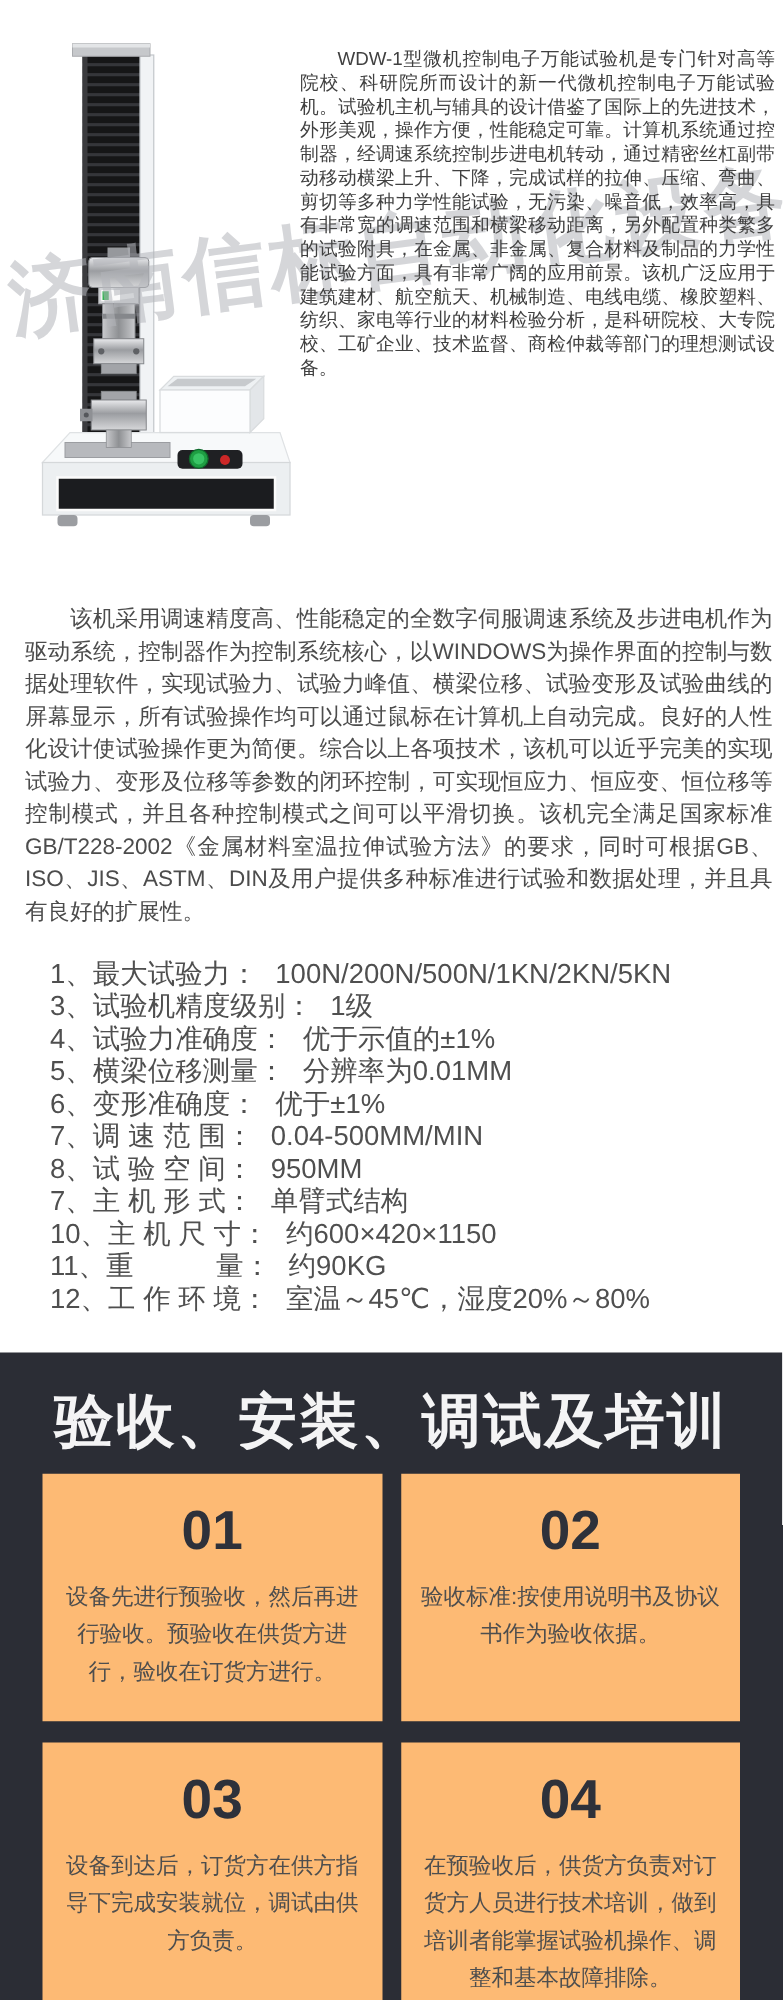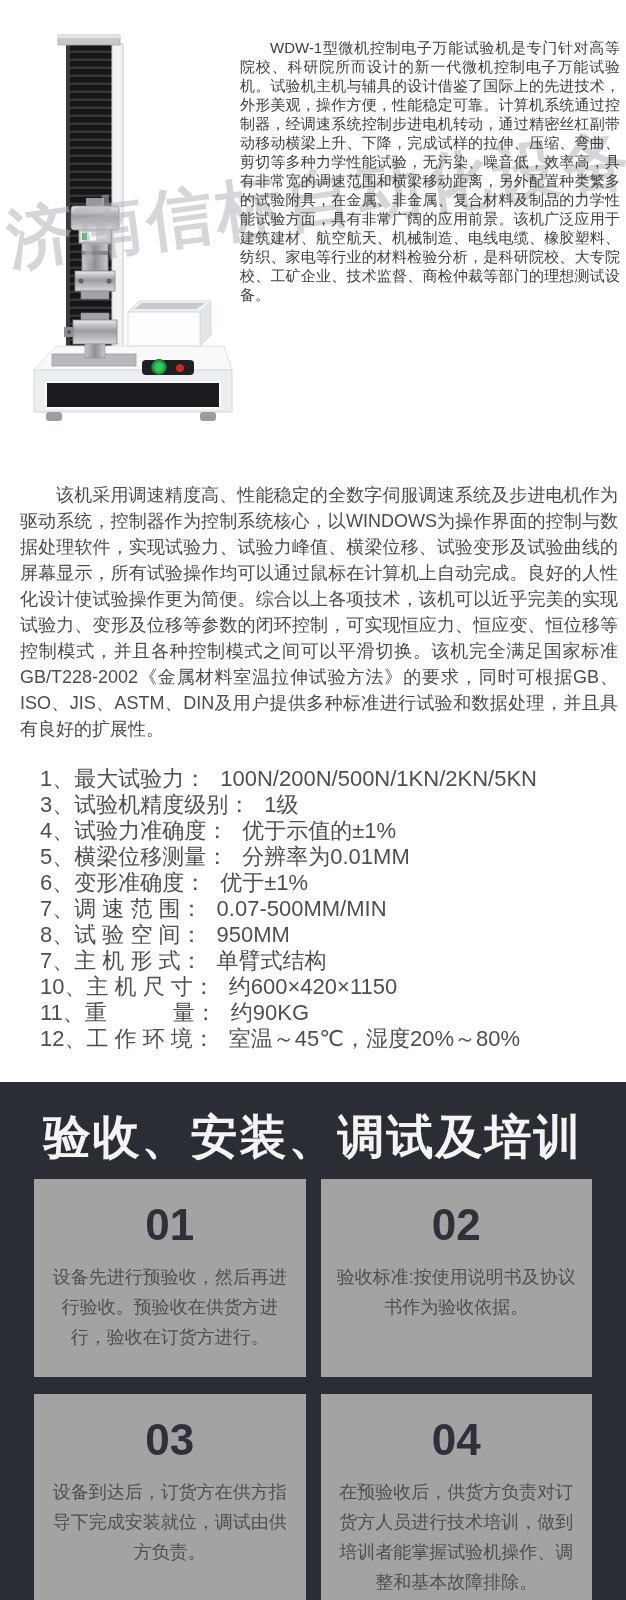--- a/index.html
+++ b/index.html
@@ -51,21 +51,21 @@
     text-align:center;
     font-size:47px; font-weight:600; letter-spacing:2px;
     color:#f4f4f5;
   }
   .cards {
     display:grid;
     grid-template-columns:1fr 1fr;
     column-gap:15px; row-gap:17px;
   }
   .card {
-    background:#a3a3a3;
+    background:#fdba74;
     min-height:198px;
     padding:14px 14px 16px;
     box-sizing:border-box;
     text-align:center;
   }
   .card-num {
     font-size:44px; font-weight:bold; color:#2e313a;
     line-height:1.2; margin:6px 0 10px;
   }
   .card-text {
@@ -177,21 +177,21 @@
       <li class="spec-row">
           <span class="spec-label">5、横梁位移测量：</span>
           <span class="spec-value">分辨率为0.01MM</span>
         </li>
       <li class="spec-row">
           <span class="spec-label">6、变形准确度：</span>
           <span class="spec-value">优于±1%</span>
         </li>
       <li class="spec-row">
           <span class="spec-label">7、调 速 范 围：</span>
-          <span class="spec-value">0.07-500MM/MIN</span>
+          <span class="spec-value">0.04-500MM/MIN</span>
         </li>
       <li class="spec-row">
           <span class="spec-label">8、试 验 空 间：</span>
           <span class="spec-value">950MM</span>
         </li>
       <li class="spec-row">
           <span class="spec-label">7、主 机 形 式：</span>
           <span class="spec-value">单臂式结构</span>
         </li>
       <li class="spec-row">

